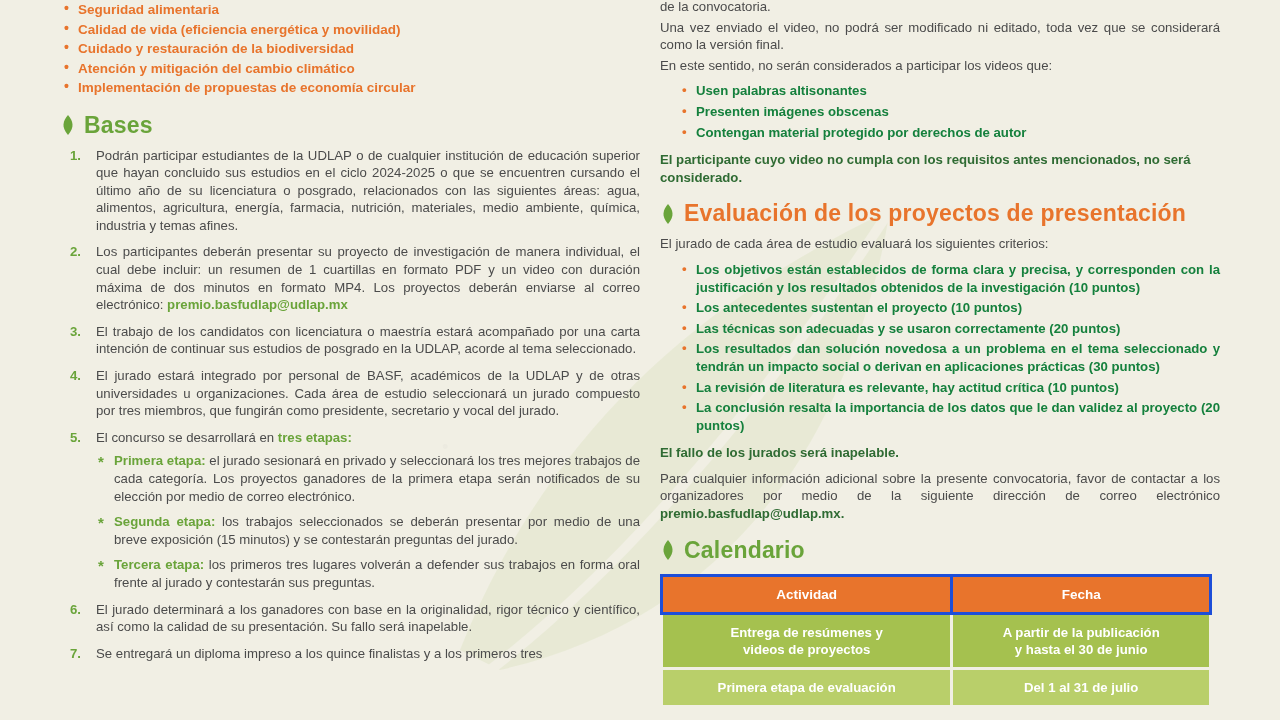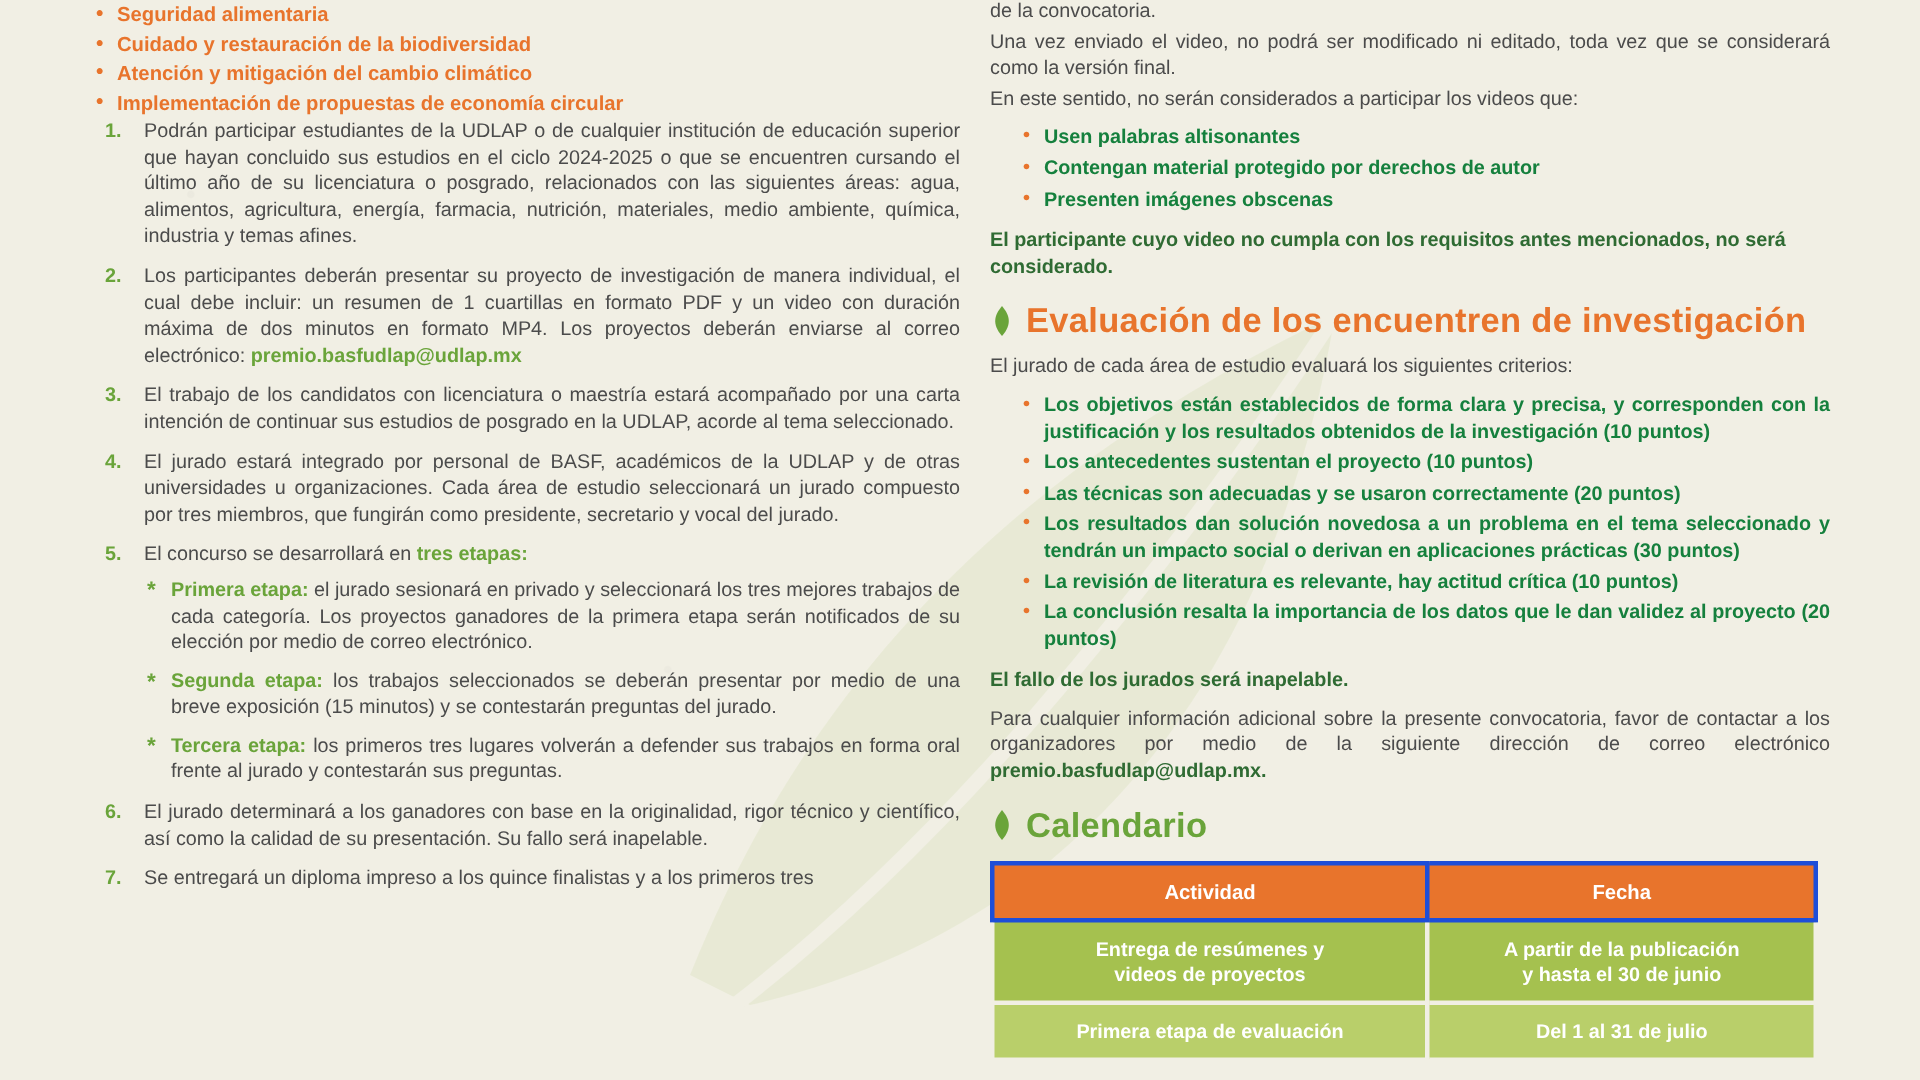--- a/index.html
+++ b/index.html
@@ -95,25 +95,32 @@
 
   <svg class="watermark" viewBox="0 0 520 560">
     <path d="M40 500 C120 300 260 160 470 60 C430 300 300 470 80 520 Z" fill="#9fbf5e"></path>
     <path d="M70 520 C200 420 340 260 470 60" stroke="#f1efe4" stroke-width="10" fill="none"></path>
   </svg>
 
   <div class="col col-left">
 
     <ul class="bullet-list">
       <li>Seguridad alimentaria</li>
+      <li>Calidad de vida (eficiencia energética y movilidad)</li>
       <li>Cuidado y restauración de la biodiversidad</li>
       <li>Atención y mitigación del cambio climático</li>
       <li>Implementación de propuestas de economía circular</li>
     </ul>
 
+    <div class="section-title">
+      <svg class="leaf" viewBox="0 0 16 20">
+        <path d="M8 0 C13 6 15 12 8 20 C1 12 3 6 8 0 Z" fill="#6aa43a"></path>
+      </svg>
+      <h2>Bases</h2>
+    </div>
 
     <ol class="bases">
       <li><span>Podrán participar estudiantes de la UDLAP o de cualquier institución de educación superior que hayan concluido sus estudios en el ciclo 2024-2025 o que se encuentren cursando el último año de su licenciatura o posgrado, relacionados con las siguientes áreas: agua, alimentos, agricultura, energía, farmacia, nutrición, materiales, medio ambiente, química, industria y temas afines.</span></li>
       <li><span>Los participantes deberán presentar su proyecto de investigación de manera individual, el cual debe incluir: un resumen de 1 cuartillas en formato PDF y un video con duración máxima de dos minutos en formato MP4. Los proyectos deberán enviarse al correo electrónico: </span><span class="mail">premio.basfudlap@udlap.mx</span></li>
       <li><span>El trabajo de los candidatos con licenciatura o maestría estará acompañado por una carta intención de continuar sus estudios de posgrado en la UDLAP, acorde al tema seleccionado.</span></li>
       <li><span>El jurado estará integrado por personal de BASF, académicos de la UDLAP y de otras universidades u organizaciones. Cada área de estudio seleccionará un jurado compuesto por tres miembros, que fungirán como presidente, secretario y vocal del jurado.</span></li>
       <li>
         <span>El concurso se desarrollará en </span><span class="green-bold">tres etapas:</span>
         <ul class="etapas">
           <li><b>Primera etapa:</b><span> el jurado sesionará en privado y seleccionará los tres mejores trabajos de cada categoría. Los proyectos ganadores de la primera etapa serán notificados de su elección por medio de correo electrónico.</span></li>
@@ -127,31 +134,31 @@
   </div>
 
   <div class="col col-right">
 
     <p class="para" style="margin-top:-2px;">de la convocatoria.</p>
     <p class="para">Una vez enviado el video, no podrá ser modificado ni editado, toda vez que se considerará como la versión final.</p>
     <p class="para">En este sentido, no serán considerados a participar los videos que:</p>
 
     <ul class="orange-dots">
       <li>Usen palabras altisonantes</li>
+      <li>Presenten imágenes obscenas</li>
       <li>Contengan material protegido por derechos de autor</li>
-      <li>Presenten imágenes obscenas</li>
     </ul>
 
     <p class="note-bold">El participante cuyo video no cumpla con los requisitos antes mencionados, no será considerado.</p>
 
     <div class="section-title orange">
       <svg class="leaf" viewBox="0 0 16 20">
         <path d="M8 0 C13 6 15 12 8 20 C1 12 3 6 8 0 Z" fill="#6aa43a"></path>
       </svg>
-      <h2>Evaluación de los encuentren de investigación</h2>
+      <h2>Evaluación de los proyectos de presentación</h2>
     </div>
 
     <p class="para">El jurado de cada área de estudio evaluará los siguientes criterios:</p>
 
     <ul class="orange-dots">
       <li>Los objetivos están establecidos de forma clara y precisa, y corresponden con la justificación y los resultados obtenidos de la investigación (10 puntos)</li>
       <li>Los antecedentes sustentan el proyecto (10 puntos)</li>
       <li>Las técnicas son adecuadas y se usaron correctamente (20 puntos)</li>
       <li>Los resultados dan solución novedosa a un problema en el tema seleccionado y tendrán un impacto social o derivan en aplicaciones prácticas (30 puntos)</li>
       <li>La revisión de literatura es relevante, hay actitud crítica (10 puntos)</li>

